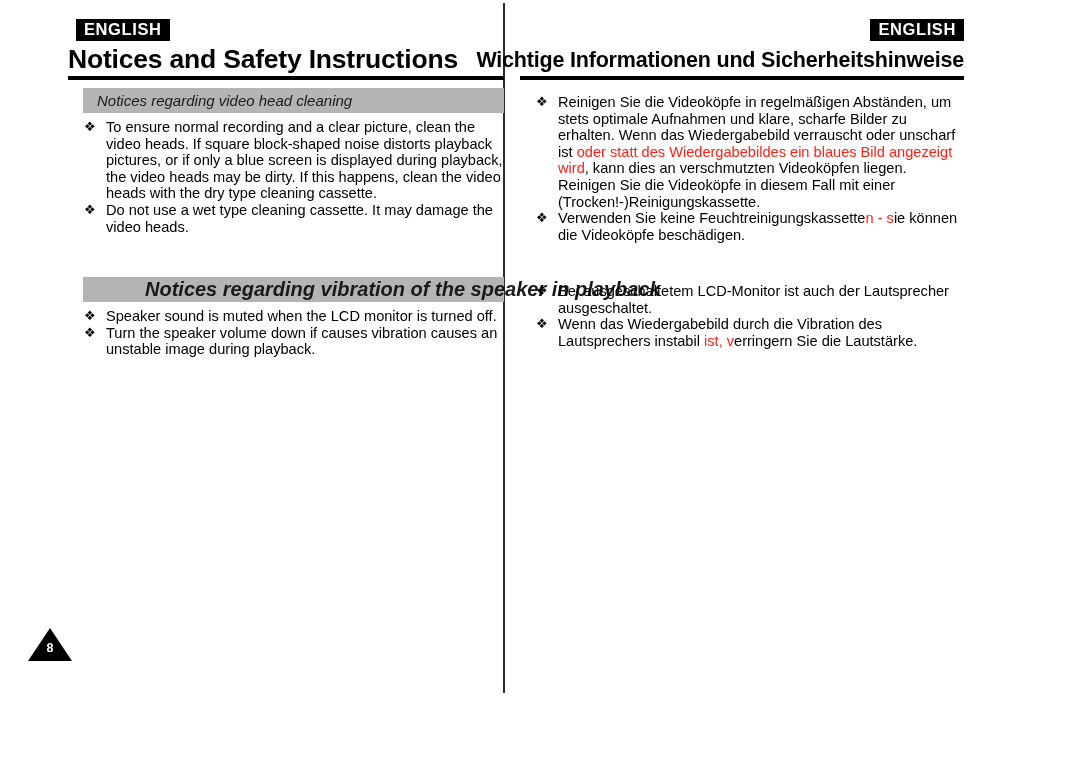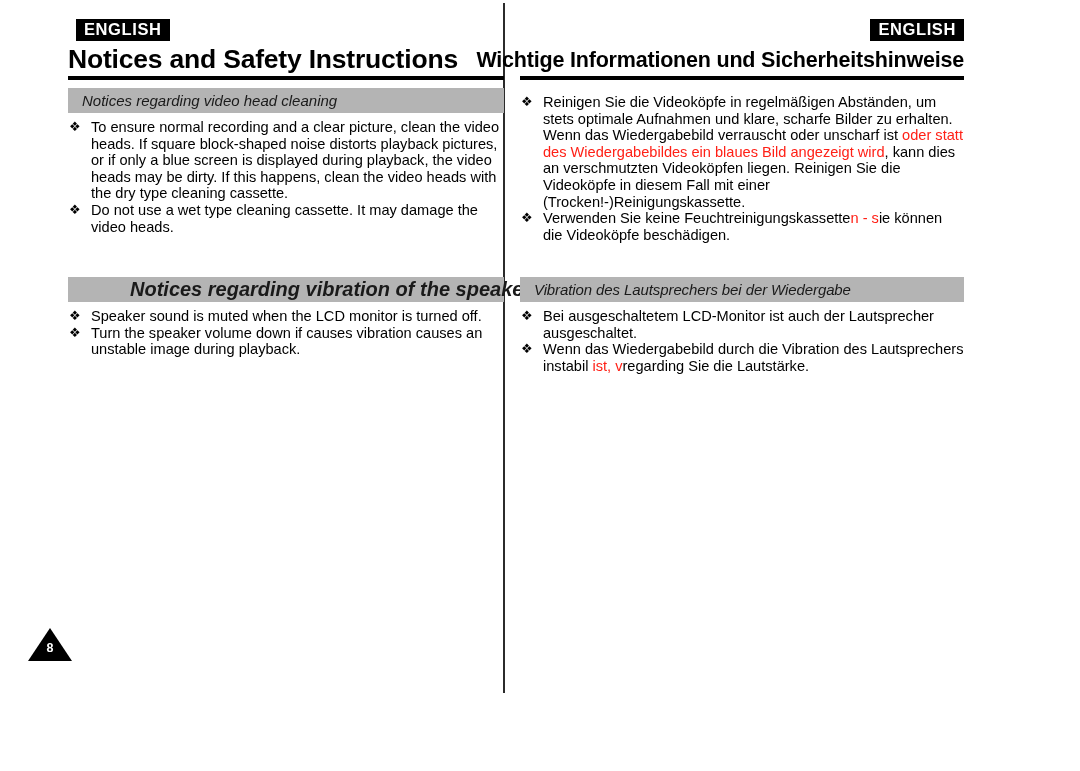--- a/index.html
+++ b/index.html
@@ -86,21 +86,21 @@
     left: 8px;
     right: 0px;
     height: 4px;
     background: #000000;
   }
   .column.right .title-rule { left: 0px; }
 
   
   .section {
     position: absolute;
-    left: 0;
+    left: 15px;
     right: 0;
   }
   .section.sec1 { top: 88px; }
   .section.sec2 { top: 277px; }
 
   .section-bar {
     background: #b4b4b4;
     height: 25px;
     display: flex;
     align-items: center;
@@ -244,31 +244,28 @@
           <span class="bullet-text"><span>Reinigen Sie die Videoköpfe in regelmäßigen Abständen, um stets optimale Aufnahmen und klare, scharfe Bilder zu erhalten. Wenn das Wiedergabebild verrauscht oder unscharf ist </span><span class="red">oder statt des Wiedergabebildes ein blaues Bild angezeigt wird</span><span>, kann dies an verschmutzten Videoköpfen liegen. Reinigen Sie die Videoköpfe in diesem Fall mit einer (Trocken!-)Reinigungskassette.</span></span>
         </li>
         <li class="bullet-item">
           <span class="bullet-glyph">❖</span>
           <span class="bullet-text"><span>Verwenden Sie keine Feuchtreinigungskassette</span><span class="red">n - s</span><span>ie können die Videoköpfe beschädigen.</span></span>
         </li>
       </ul>
     </div>
 
     <div class="section sec2">
-      <div class="section-bar">
-        <span class="section-bar-text cond">Vibration des Lautsprechers bei der Wiedergabe</span>
-      </div>
       <ul class="bullet-list">
         <li class="bullet-item">
           <span class="bullet-glyph">❖</span>
           <span class="bullet-text"><span>Bei ausgeschaltetem LCD-Monitor ist auch der Lautsprecher ausgeschaltet.</span></span>
         </li>
         <li class="bullet-item">
           <span class="bullet-glyph">❖</span>
-          <span class="bullet-text"><span>Wenn das Wiedergabebild durch die Vibration des Lautsprechers instabil </span><span class="red">ist, v</span><span>regarding Sie die Lautstärke.</span></span>
+          <span class="bullet-text"><span>Wenn das Wiedergabebild durch die Vibration des Lautsprechers instabil </span><span class="red">ist, v</span><span>erringern Sie die Lautstärke.</span></span>
         </li>
       </ul>
     </div>
   </div>
 
   <div class="page-number">
     <div class="tri"></div>
     <div class="num">8</div>
   </div>
 

